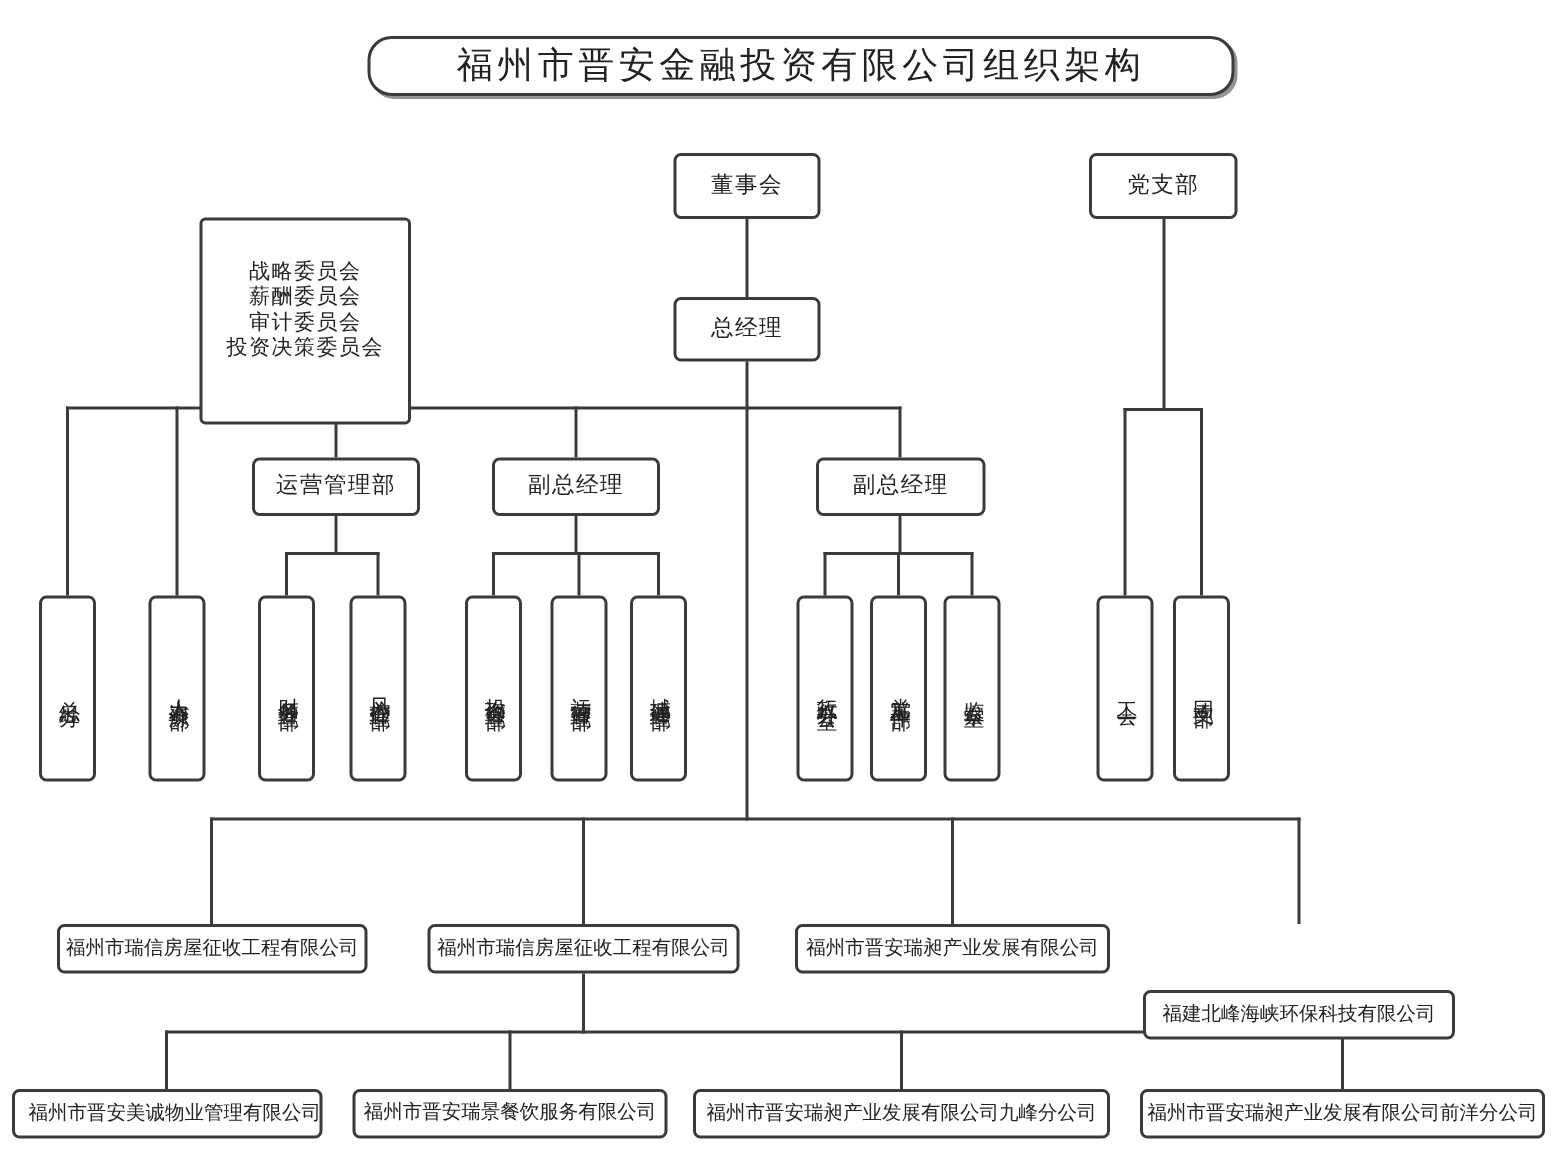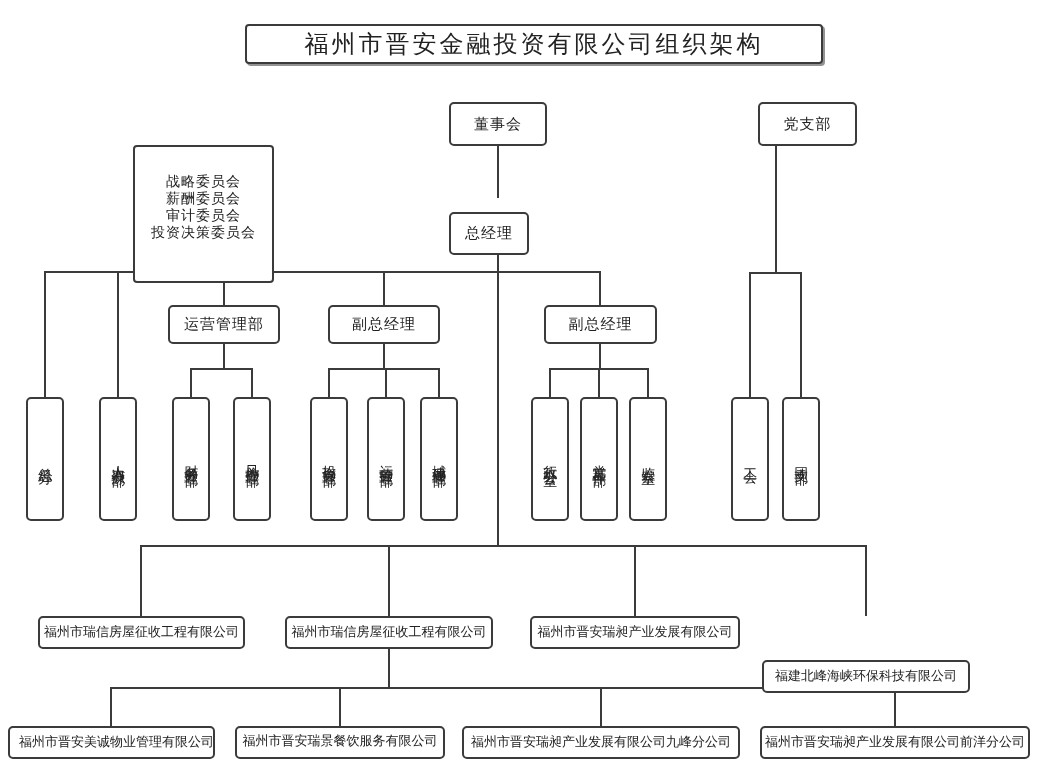--- a/index.html
+++ b/index.html
@@ -20,21 +20,21 @@
   .node.top{font-size:15px;letter-spacing:1px;}
   .node.v{
     writing-mode:vertical-rl;text-orientation:upright;
     font-size:14px;letter-spacing:2px;white-space:normal;
   }
   .node.multi{
     white-space:pre-line;font-size:14px;line-height:17px;
     letter-spacing:1px;padding-bottom:14px;border-radius:4px;
   }
   .node.title{
-    font-size:24px;letter-spacing:3px;border-radius:4px;
+    font-size:24px;letter-spacing:3px;border-radius:16px;
     border-width:2px;box-shadow:2px 2px 0 rgba(59,59,59,0.55);
   }
 </style>
 </head>
 <body>
 
 <div id="canvas" style="--line: #3b3b3b; --text: #222222; --bg: #ffffff;">
     <div class="ln v" style="left: 497px; top: 146px; height: 52px;"></div>
     <div class="ln v" style="left: 497px; top: 241px; height: 32px;"></div>
     <div class="ln h" style="left: 44px; top: 271px; width: 557px;"></div>
@@ -72,22 +72,22 @@
     <div class="ln v" style="left: 110px; top: 687px; height: 39px;"></div>
     <div class="ln v" style="left: 339px; top: 687px; height: 39px;"></div>
     <div class="ln v" style="left: 600px; top: 687px; height: 39px;"></div>
     <div class="ln v" style="left: 894px; top: 687px; height: 39px;"></div>
     <div class="node title" style="left: 245px; top: 24px; width: 578px; height: 40px;">福州市晋安金融投资有限公司组织架构</div>
     <div class="node multi" style="left: 133px; top: 103px; width: 141px; height: 138px; margin-top: 42px;">战略委员会
 薪酬委员会
 审计委员会
 投资决策委员会</div>
     <div class="node top" style="left: 449px; top: 102px; width: 98px; height: 44px;">董事会</div>
-    <div class="node top" style="left: 758px; top: 102px; width: 99px; height: 44px;">党支部</div>
-    <div class="node top" style="left: 449px; top: 198px; width: 80px; height: 43px; margin-top: 14px;">总经理</div>
+    <div class="node top" style="left: 726px; top: 102px; width: 99px; height: 44px;">党支部</div>
+    <div class="node top" style="left: 449px; top: 198px; width: 98px; height: 43px;">总经理</div>
     <div class="node top" style="left: 168px; top: 305px; width: 112px; height: 39px;">运营管理部</div>
     <div class="node top" style="left: 328px; top: 305px; width: 112px; height: 39px;">副总经理</div>
     <div class="node top" style="left: 544px; top: 305px; width: 113px; height: 39px;">副总经理</div>
     <div class="node v" style="left: 26px; top: 397px; width: 38px; height: 124px;">总经办</div>
     <div class="node v" style="left: 99px; top: 397px; width: 38px; height: 124px;">人力资源部</div>
     <div class="node v" style="left: 172px; top: 397px; width: 38px; height: 124px;">财务管理部</div>
     <div class="node v" style="left: 233px; top: 397px; width: 38px; height: 124px;">风控管理部</div>
     <div class="node v" style="left: 310px; top: 397px; width: 38px; height: 124px;">投资管理部</div>
     <div class="node v" style="left: 367px; top: 397px; width: 38px; height: 124px;">运营管理部</div>
     <div class="node v" style="left: 420px; top: 397px; width: 38px; height: 124px;">城建管理部</div>

